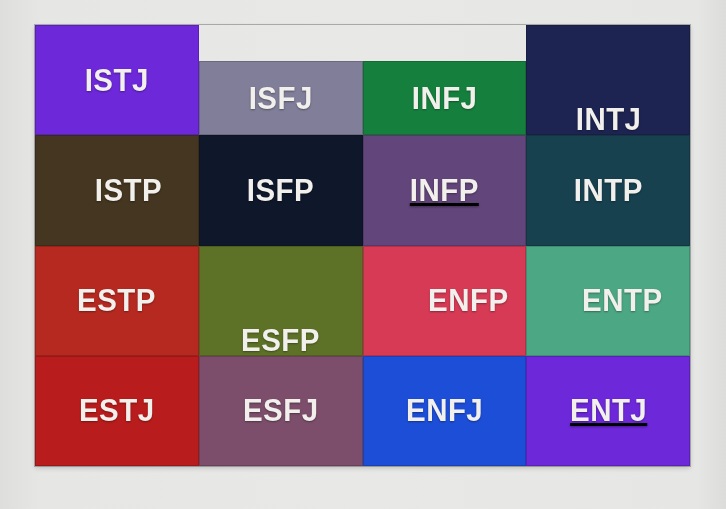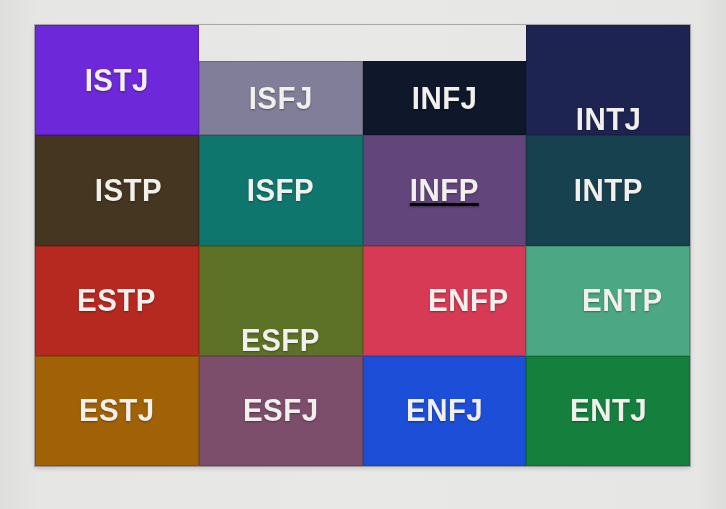--- a/index.html
+++ b/index.html
@@ -69,31 +69,31 @@
 
 <div id="grid-wrap">
   <div id="mbti-grid">
 
     <div class="mbti-cell" style="background-color: #6d28d9;">
       <span class="mbti-label" style="color: rgb(242, 240, 236);">ISTJ</span>
     </div>
     <div class="mbti-cell" style="background-color: rgb(128, 126, 152); margin-top: 36px;">
       <span class="mbti-label" style="color: rgb(242, 240, 236);">ISFJ</span>
     </div>
-    <div class="mbti-cell" style="background-color: #0f172a; margin-top: 36px;">
+    <div class="mbti-cell" style="background-color: #15803d; margin-top: 36px;">
       <span class="mbti-label" style="color: rgb(242, 240, 236);">INFJ</span>
     </div>
     <div class="mbti-cell" style="background-color: rgb(30, 36, 81); align-items: flex-end;">
       <span class="mbti-label" style="color: rgb(242, 240, 236);">INTJ</span>
     </div>
 
     <div class="mbti-cell" style="background-color: rgb(68, 54, 32); padding-left: 24px;">
       <span class="mbti-label" style="color: rgb(242, 240, 236);">ISTP</span>
     </div>
-    <div class="mbti-cell" style="background-color: #0f766e;">
+    <div class="mbti-cell" style="background-color: #0f172a;">
       <span class="mbti-label" style="color: rgb(242, 240, 236);">ISFP</span>
     </div>
     <div class="mbti-cell" style="background-color: rgb(98, 69, 122); text-decoration: underline;">
       <span class="mbti-label" style="color: rgb(242, 240, 236);">INFP</span>
     </div>
     <div class="mbti-cell" style="background-color: rgb(23, 65, 79);">
       <span class="mbti-label" style="color: rgb(242, 240, 236);">INTP</span>
     </div>
 
     <div class="mbti-cell" style="background-color: rgb(182, 41, 32);">
@@ -102,27 +102,27 @@
     <div class="mbti-cell" style="background-color: rgb(93, 114, 39); align-items: flex-end;">
       <span class="mbti-label" style="color: rgb(242, 240, 236);">ESFP</span>
     </div>
     <div class="mbti-cell" style="background-color: rgb(214, 58, 85); padding-left: 48px;">
       <span class="mbti-label" style="color: rgb(242, 240, 236);">ENFP</span>
     </div>
     <div class="mbti-cell" style="background-color: rgb(76, 167, 133); padding-left: 28px;">
       <span class="mbti-label" style="color: rgb(242, 240, 236);">ENTP</span>
     </div>
 
-    <div class="mbti-cell" style="background-color: #a16207;">
+    <div class="mbti-cell" style="background-color: #b91c1c;">
       <span class="mbti-label" style="color: rgb(242, 240, 236);">ESTJ</span>
     </div>
     <div class="mbti-cell" style="background-color: rgb(124, 78, 107);">
       <span class="mbti-label" style="color: rgb(242, 240, 236);">ESFJ</span>
     </div>
     <div class="mbti-cell" style="background-color: #1d4ed8;">
       <span class="mbti-label" style="color: rgb(242, 240, 236);">ENFJ</span>
     </div>
-    <div class="mbti-cell" style="background-color: #15803d;">
+    <div class="mbti-cell" style="background-color: #6d28d9; text-decoration: underline;">
       <span class="mbti-label" style="color: rgb(242, 240, 236);">ENTJ</span>
     </div>
 
   </div>
 </div>
 
 </body></html>

